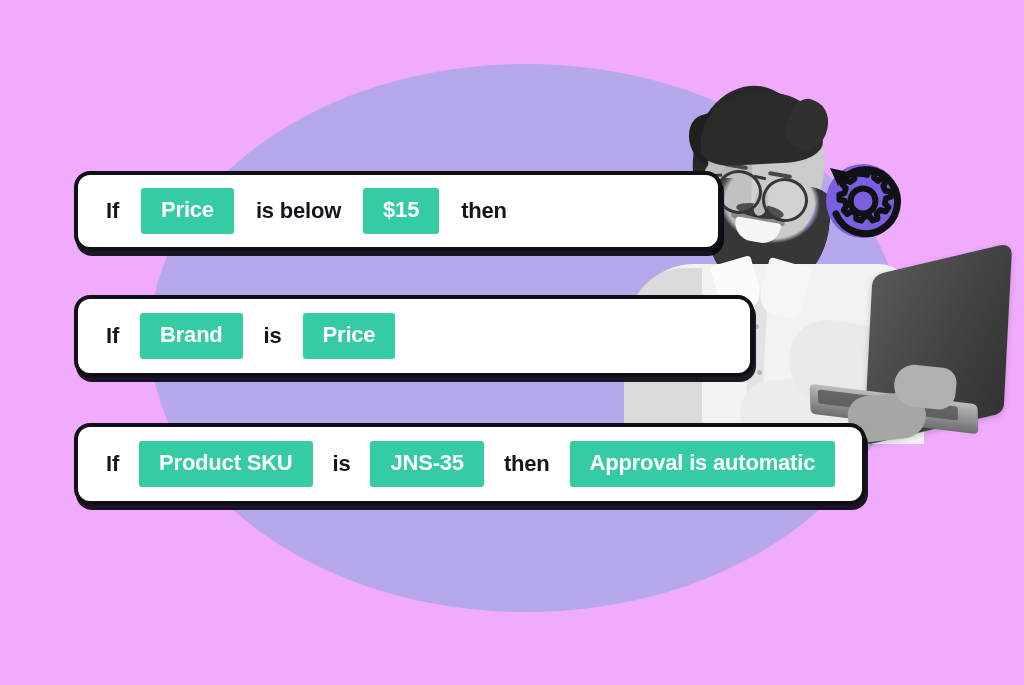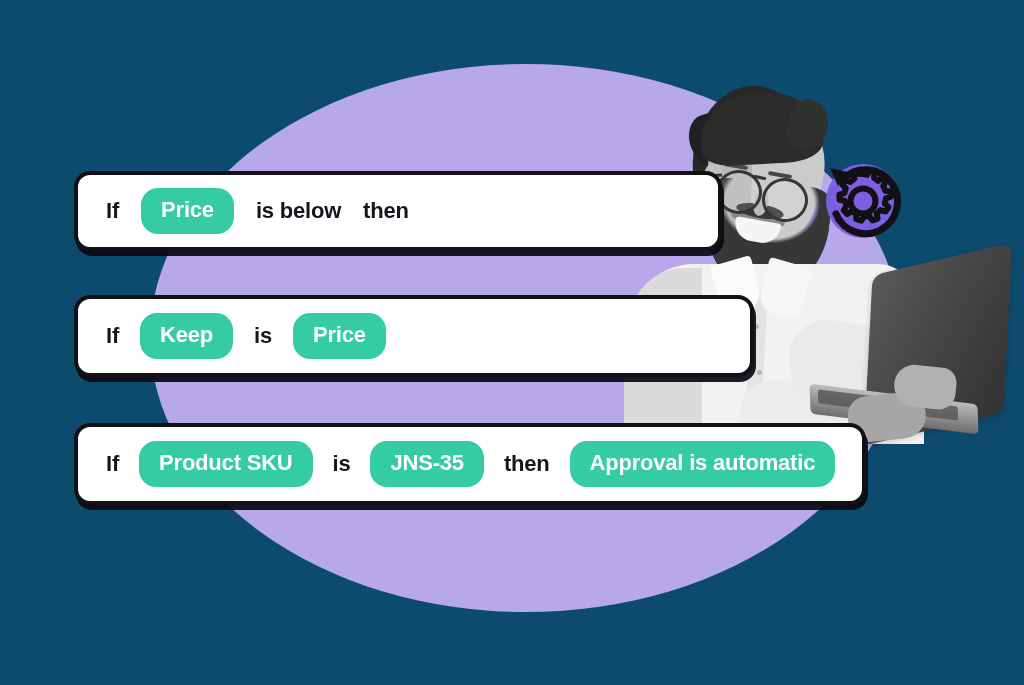--- a/index.html
+++ b/index.html
@@ -9,21 +9,21 @@
   body {
     width: 1024px;
     height: 685px;
     overflow: hidden;
     font-family: "Liberation Sans", sans-serif;
   }
   #stage {
     position: relative;
     width: 1024px;
     height: 685px;
-    background: #0c4a6e;
+    background: #f0abfc;
     overflow: hidden;
   }
 
   
   .bg-ellipse {
     position: absolute;
     left: 150px;
     top: 64px;
     width: 752px;
     height: 548px;
@@ -265,21 +265,21 @@
     font-weight: 700;
     color: #16141c;
     letter-spacing: -.2px;
   }
   .pill {
     background: #35cca3;
     color: #ffffff;
     font-size: 22px;
     font-weight: 700;
     letter-spacing: -.2px;
-    border-radius: 17px;
+    border-radius: 3px;
     padding: 11px 20px 13px;
     line-height: 1;
   }
 
   #card1 { left: 74px; top: 171px;  width: 648px; height: 80px; }
   #card2 { left: 74px; top: 295px;  width: 680px; height: 82px; }
   #card3 { left: 74px; top: 423px;  width: 792px; height: 82px; }
 
   #card1 .card-inner { padding-left: 28px; gap: 22px; }
   #card2 .card-inner { padding-left: 28px; gap: 21px; }
@@ -346,28 +346,29 @@
                -0.2 -5.5 5.2 -1.3 1.5 -5.2 -3.7 -3.8 3.3 -4.4 4.9 1.9 4.3 -3.3 -0.8 -5.3 Z" fill="none" stroke="#111014" stroke-width="6" stroke-linejoin="round" transform="translate(-4,-5) scale(0.98)"></path>
       <circle cx="45" cy="49" r="12.5" fill="none" stroke="#111014" stroke-width="6"></circle>
     </svg>
   </div>
 
   <div class="card" id="card1">
     <div class="card-inner">
       <span class="tok">If</span>
       <span class="pill">Price</span>
       <span class="tok">is below</span>
+      <span class="pill">$15</span>
       <span class="tok">then</span>
     </div>
   </div>
 
   <div class="card" id="card2">
     <div class="card-inner">
       <span class="tok">If</span>
-      <span class="pill">Keep</span>
+      <span class="pill">Brand</span>
       <span class="tok">is</span>
       <span class="pill">Price</span>
     </div>
   </div>
 
   <div class="card" id="card3">
     <div class="card-inner">
       <span class="tok">If</span>
       <span class="pill">Product SKU</span>
       <span class="tok">is</span>

